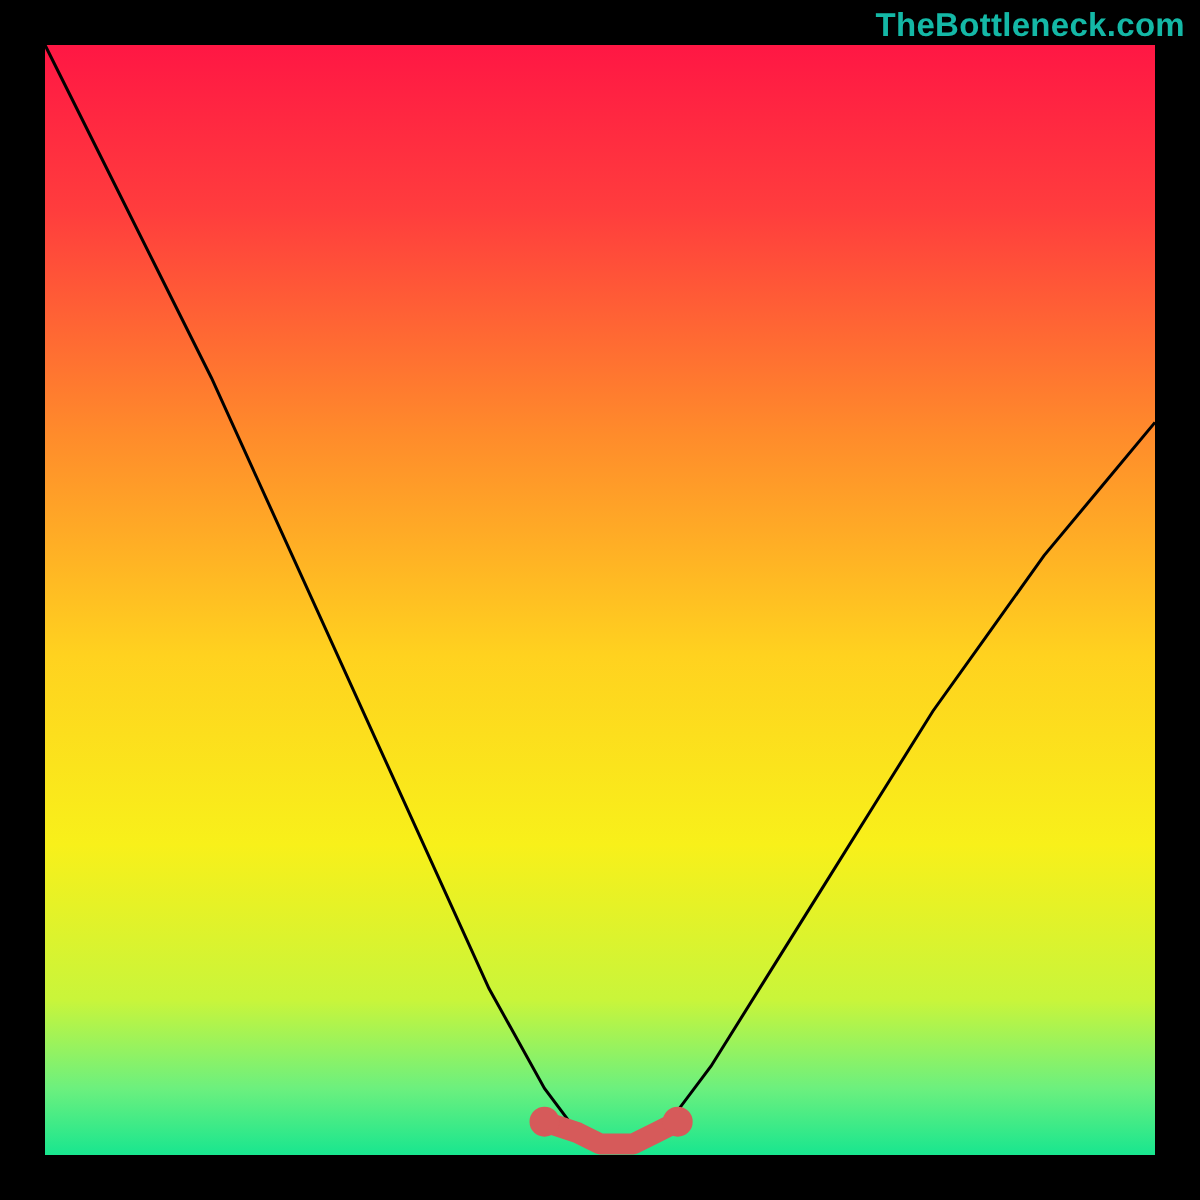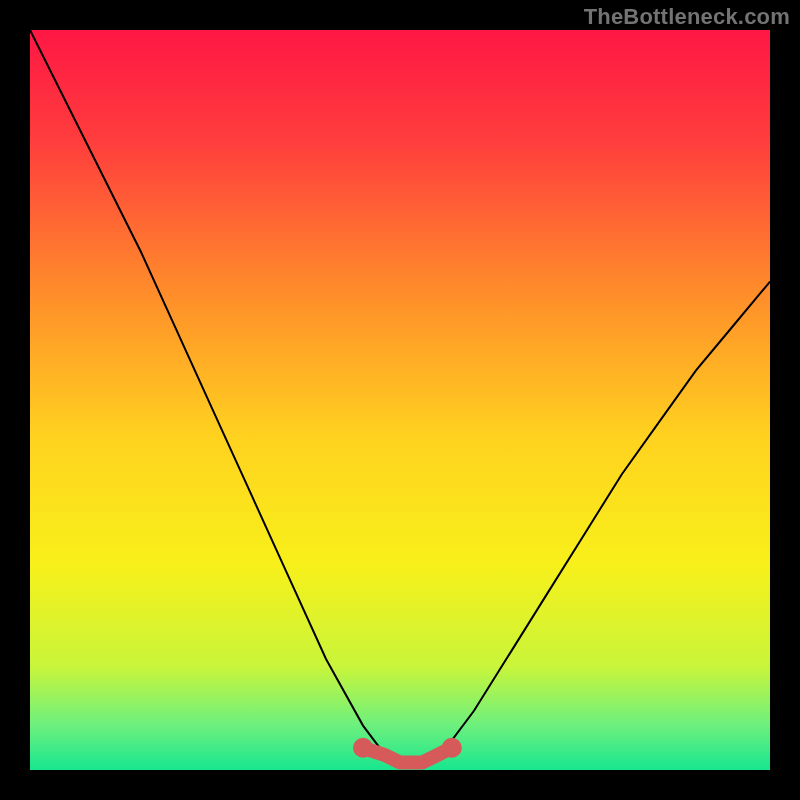--- a/index.html
+++ b/index.html
@@ -14,21 +14,21 @@
   .frame {
     position: relative;
     width: 800px;
     height: 800px;
     background: #000;
   }
   .attribution {
     position: absolute;
     top: 4px;
     right: 10px;
-    color: #737373;
+    color: #14b8a6;
     font-size: 22px;
     font-weight: bold;
     letter-spacing: 0.2px;
     z-index: 20;
   }
   svg {
     position: absolute;
     top: 0;
     left: 0;
   }

